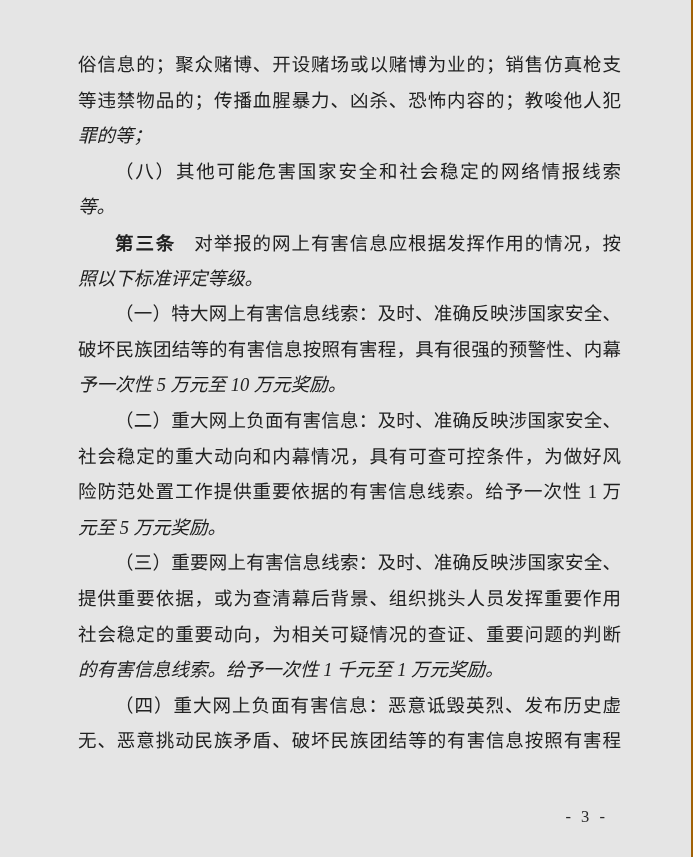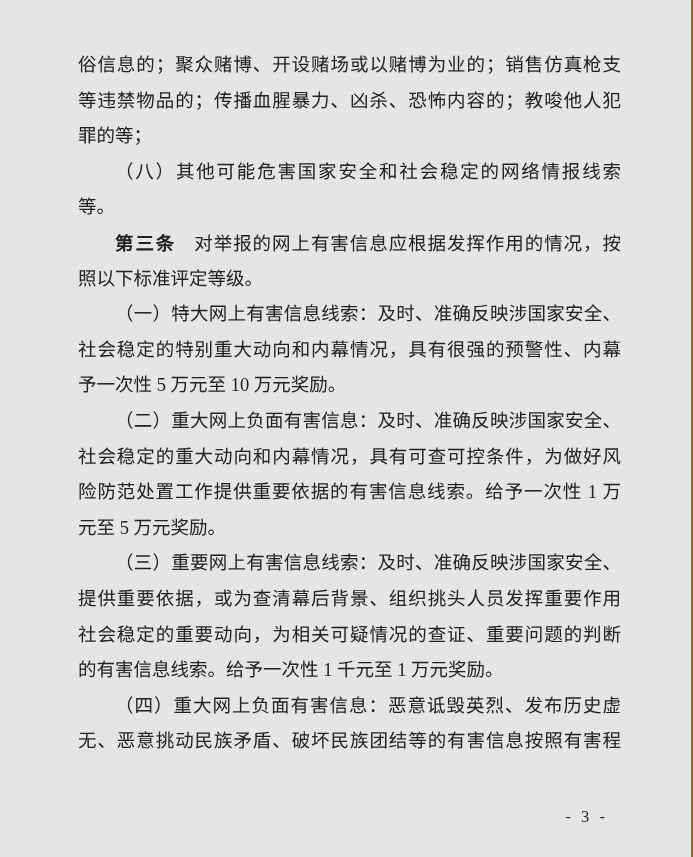--- a/index.html
+++ b/index.html
@@ -33,20 +33,21 @@
     -moz-text-align-last: justify;
     white-space: normal;
     color: #212121;
   }
   .line.indent {
     padding-left: 37px;
     box-sizing: border-box;
   }
   .line.para-end {
     text-align-last: left;
+    font-style: italic;
     -moz-text-align-last: left;
   }
   .bold-lead {
     font-weight: bold;
     font-family: Liberation Sans, sans-serif;
     margin-right: 18px;
     letter-spacing: 1px;
   }
   .page-number {
     position: absolute;
@@ -66,21 +67,21 @@
 <div class="page">
   <div class="text-block">
       <div class="line"><span class="line-text">俗信息的；聚众赌博、开设赌场或以赌博为业的；销售仿真枪支</span></div>
       <div class="line"><span class="line-text">等违禁物品的；传播血腥暴力、凶杀、恐怖内容的；教唆他人犯</span></div>
       <div class="line para-end"><span class="line-text">罪的等；</span></div>
       <div class="line indent"><span class="line-text">（八）其他可能危害国家安全和社会稳定的网络情报线索</span></div>
       <div class="line para-end"><span class="line-text">等。</span></div>
       <div class="line indent"><span class="bold-lead">第三条</span><span class="line-text">对举报的网上有害信息应根据发挥作用的情况，按</span></div>
       <div class="line para-end"><span class="line-text">照以下标准评定等级。</span></div>
       <div class="line indent"><span class="line-text">（一）特大网上有害信息线索：及时、准确反映涉国家安全、</span></div>
-      <div class="line"><span class="line-text">社会稳定的特别重大动向和内幕情况，具有很强的预警性、内幕</span></div>
+      <div class="line"><span class="line-text">破坏民族团结等的有害信息按照有害程，具有很强的预警性、内幕</span></div>
       <div class="line para-end"><span class="line-text">予一次性 5 万元至 10 万元奖励。</span></div>
       <div class="line indent"><span class="line-text">（二）重大网上负面有害信息：及时、准确反映涉国家安全、</span></div>
       <div class="line"><span class="line-text">社会稳定的重大动向和内幕情况，具有可查可控条件，为做好风</span></div>
       <div class="line"><span class="line-text">险防范处置工作提供重要依据的有害信息线索。给予一次性 1 万</span></div>
       <div class="line para-end"><span class="line-text">元至 5 万元奖励。</span></div>
       <div class="line indent"><span class="line-text">（三）重要网上有害信息线索：及时、准确反映涉国家安全、</span></div>
       <div class="line"><span class="line-text">提供重要依据，或为查清幕后背景、组织挑头人员发挥重要作用</span></div>
       <div class="line"><span class="line-text">社会稳定的重要动向，为相关可疑情况的查证、重要问题的判断</span></div>
       <div class="line para-end"><span class="line-text">的有害信息线索。给予一次性 1 千元至 1 万元奖励。</span></div>
       <div class="line indent"><span class="line-text">（四）重大网上负面有害信息：恶意诋毁英烈、发布历史虚</span></div>

